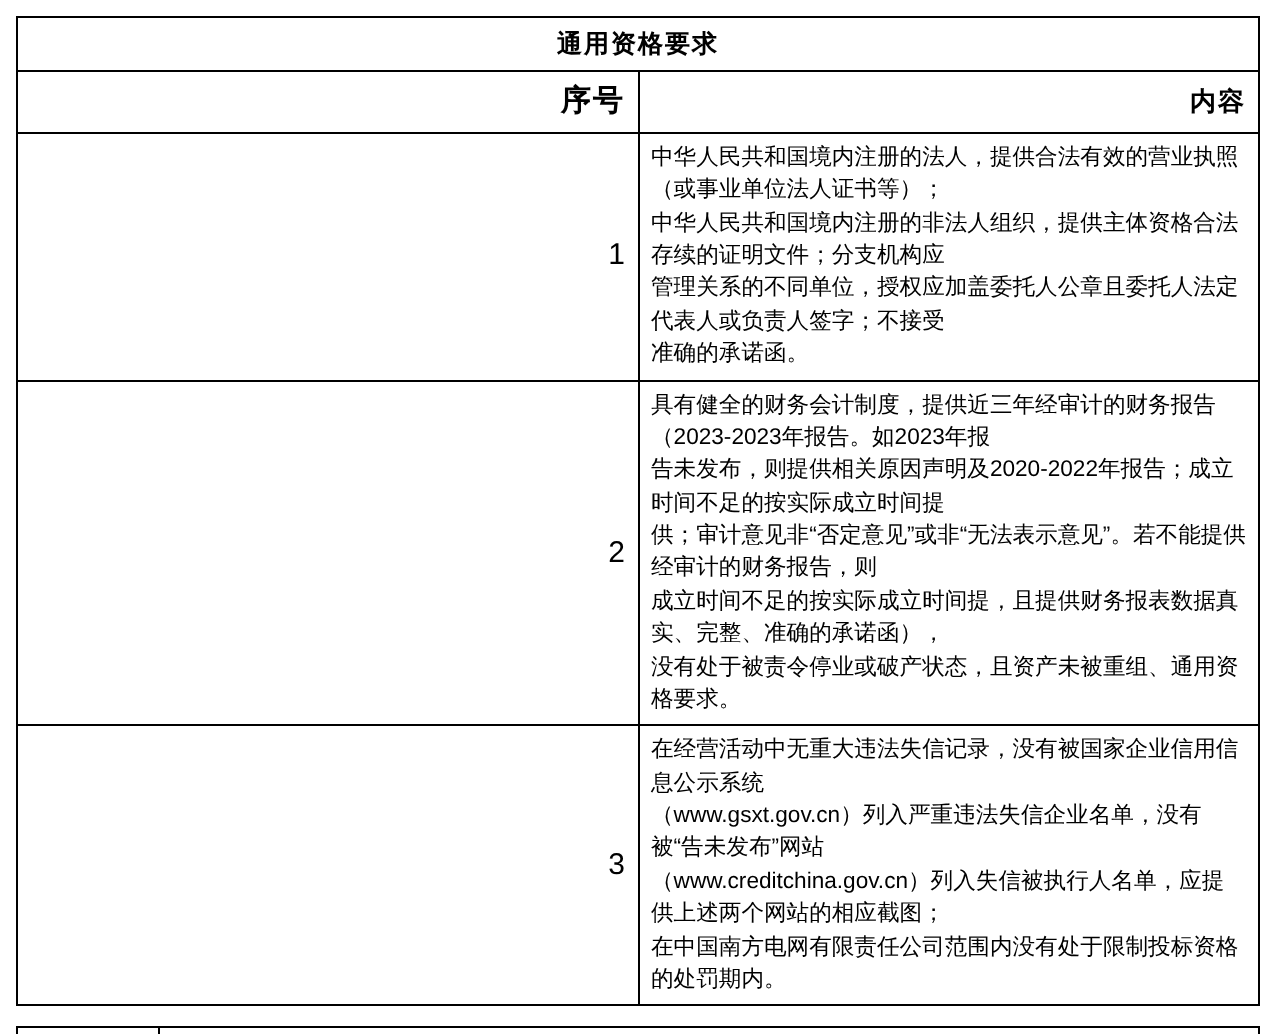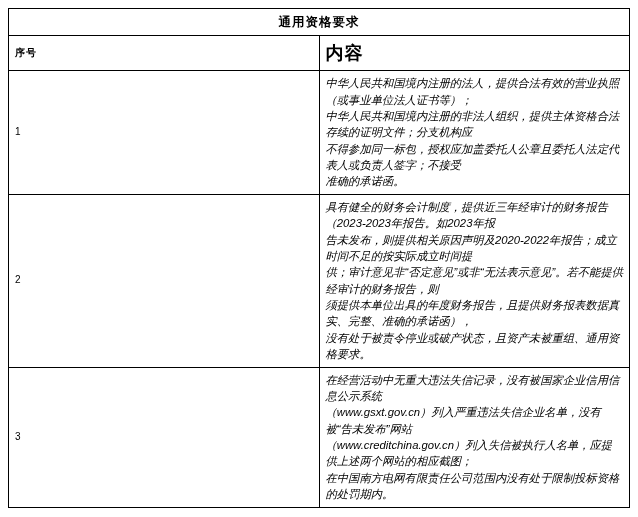--- a/index.html
+++ b/index.html
@@ -35,41 +35,40 @@
     line-height: 1.45;
   }
   .title-cell {
     text-align: center;
     font-weight: bold;
     font-size: 12.5px;
     padding: 7px 6px;
     letter-spacing: 1px;
   }
   .hdr-cell {
-    text-align: left;
+    text-align: right;
     font-weight: bold;
-    font-size: 18px;
+    font-size: 13px;
     padding: 7px 6px;
     letter-spacing: 1px;
   }
   .num-cell {
-    text-align: left;
+    text-align: right;
     width: 58px;
-    font-size: 10px;
+    font-size: 15px;
   }
   .content-cell {
     text-align: left;
     vertical-align: top;
     font-size: 11.3px;
     line-height: 1.5;
   }
   .content-cell p {
     margin: 0;
     text-indent: 0;
-    font-style: italic;
   }
   .gap {
     height: 10px;
     line-height: 10px;
     font-size: 0;
   }
   .table-second {
     margin-top: 0;
   }
 </style>
@@ -86,32 +85,32 @@
       <tr>
         <td class="hdr-cell num-cell">序号</td>
         <td class="hdr-cell">内容</td>
       </tr>
 
       <tr>
         <td class="num-cell">1</td>
         <td class="content-cell">
           <p>中华人民共和国境内注册的法人，提供合法有效的营业执照（或事业单位法人证书等）；</p>
           <p>中华人民共和国境内注册的非法人组织，提供主体资格合法存续的证明文件；分支机构应</p>
-          <p>不得参加同一标包，授权应加盖委托人公章且委托人法定代表人或负责人签字；不接受</p>
+          <p>管理关系的不同单位，授权应加盖委托人公章且委托人法定代表人或负责人签字；不接受</p>
           <p>准确的承诺函。</p>
         </td>
       </tr>
 
       <tr>
         <td class="num-cell">2</td>
         <td class="content-cell">
           <p>具有健全的财务会计制度，提供近三年经审计的财务报告（2023-2023年报告。如2023年报</p>
           <p>告未发布，则提供相关原因声明及2020-2022年报告；成立时间不足的按实际成立时间提</p>
           <p>供；审计意见非“否定意见”或非“无法表示意见”。若不能提供经审计的财务报告，则</p>
-          <p>须提供本单位出具的年度财务报告，且提供财务报表数据真实、完整、准确的承诺函），</p>
+          <p>成立时间不足的按实际成立时间提，且提供财务报表数据真实、完整、准确的承诺函），</p>
           <p>没有处于被责令停业或破产状态，且资产未被重组、通用资格要求。</p>
         </td>
       </tr>
 
       <tr>
         <td class="num-cell">3</td>
         <td class="content-cell">
           <p>在经营活动中无重大违法失信记录，没有被国家企业信用信息公示系统</p>
           <p>（www.gsxt.gov.cn）列入严重违法失信企业名单，没有被“告未发布”网站</p>
           <p>（www.creditchina.gov.cn）列入失信被执行人名单，应提供上述两个网站的相应截图；</p>

